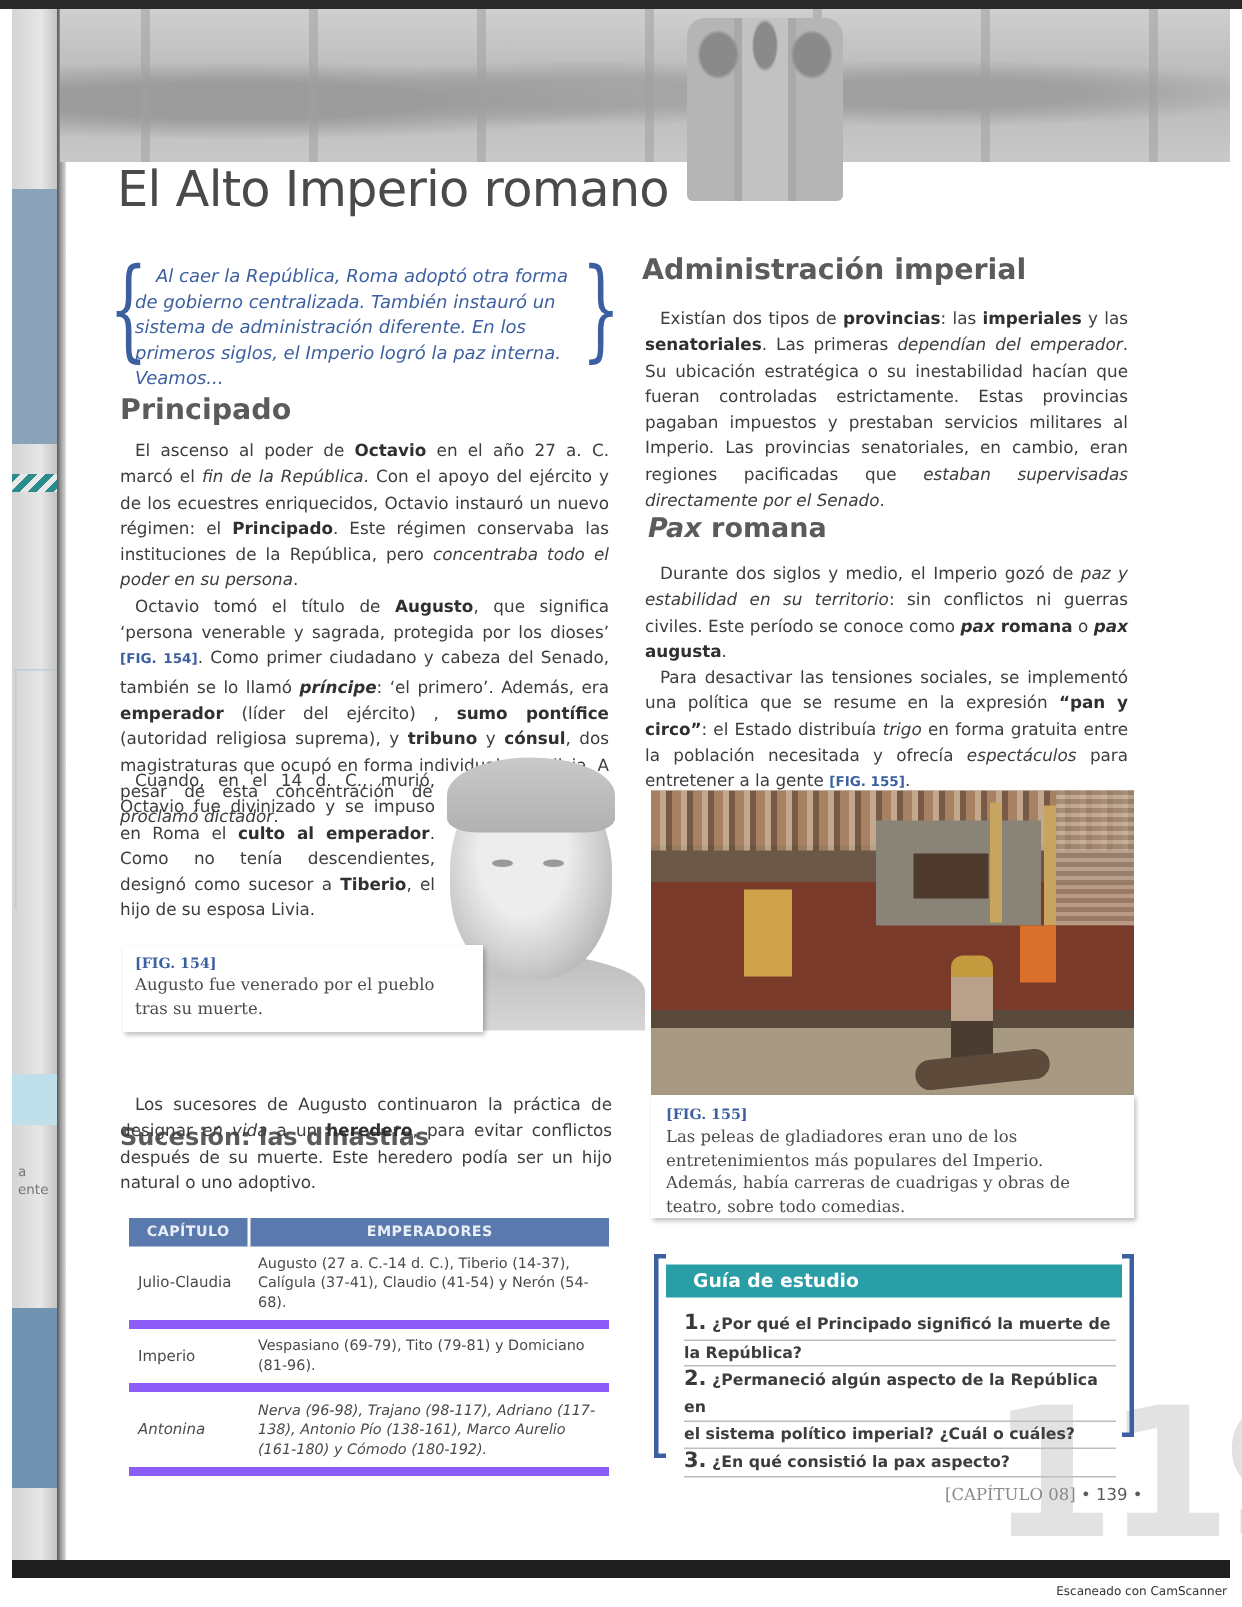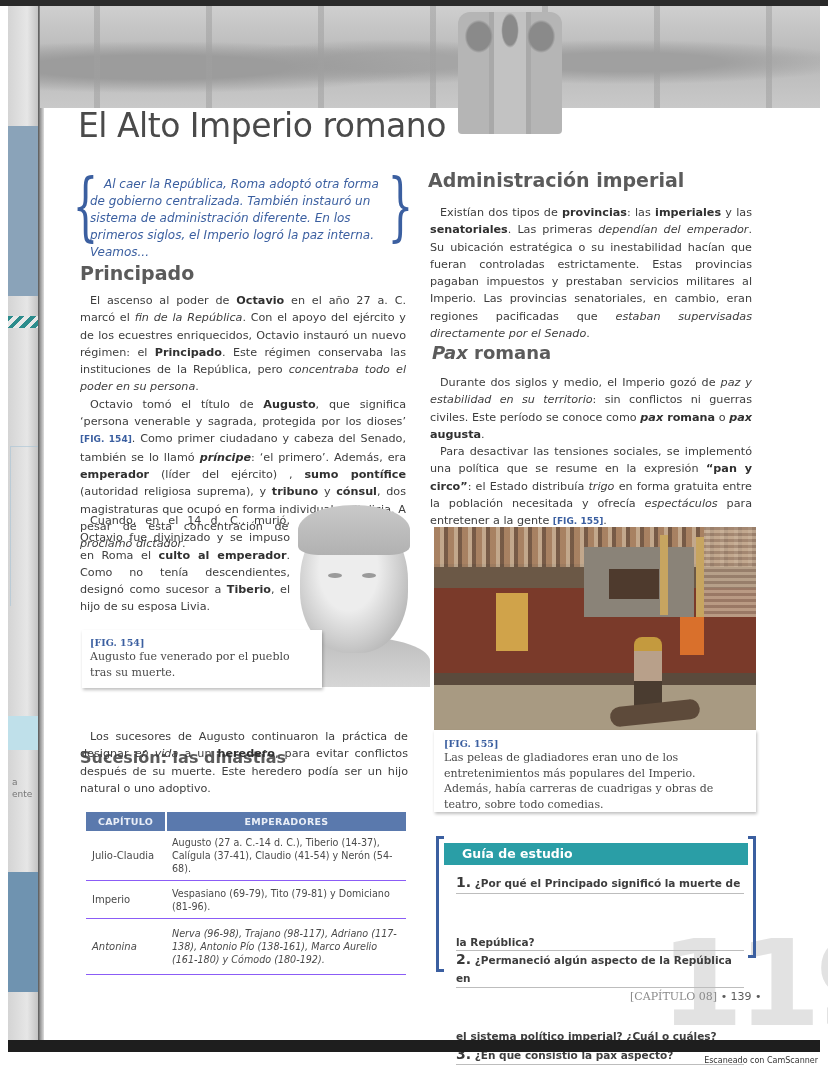--- a/index.html
+++ b/index.html
@@ -89,36 +89,36 @@
   .painting .column2 { position: absolute; left: 262px; top: 10px; width: 8px; height: 80px; background: #c7a560; }
   .painting .crowd { position: absolute; left: 0; top: 0; width: 322px; height: 40px; background: repeating-linear-gradient(90deg, #b38b6a 0 6px, #d9c2a6 6px 10px, #6d5443 10px 14px); opacity: .7; }
   .painting .crowd-r { position: absolute; left: 270px; top: 0; width: 52px; height: 90px; background: repeating-linear-gradient(0deg, #c9b29a 0 3px, #a28874 3px 6px); opacity: .8; }
   .painting .gladiator { position: absolute; left: 200px; top: 110px; width: 28px; height: 80px; background: linear-gradient(to bottom, #c49a3e 0 18%, #b8a08a 18% 55%, #4a3c30 55%); border-radius: 8px 8px 2px 2px; }
   .painting .fallen { position: absolute; left: 176px; top: 176px; width: 90px; height: 20px; background: #5d4a3a; border-radius: 10px; transform: rotate(-6deg); }
 
   
   .dyn-table { position: absolute; left: 86px; top: 812px; width: 320px; border-collapse: collapse; font-size: 9.6px; color: #4a4a4a; }
   .dyn-table th { background: #5a79ad; color: #e9eef7; font-weight: bold; font-size: 9.5px; height: 19px; letter-spacing: .3px; }
   .dyn-table th.c1 { width: 80px; border-right: 2px solid #ffffff; }
-  .dyn-table td { padding: 5px 6px; line-height: 13px; border-bottom: 1px solid #8b5cf6; vertical-align: middle; }
+  .dyn-table td { padding: 5px 6px; line-height: 13px; border-bottom: 6px solid #8b5cf6; vertical-align: middle; }
   .dyn-table td.d { width: 80px; font-size: 10px; }
   .dyn-table tr.r1 td { height: 42px; }
   .dyn-table tr.r2 td { height: 38px; }
   .dyn-table tr.r3 td { height: 56px; font-style: italic; }
 
   
   .guide { position: absolute; left: 436px; top: 836px; width: 320px; height: 136px; padding-left: 46px; }
   .guide .bracket-l { position: absolute; left: 0; top: 0; width: 8px; height: 136px; border: 3px solid #3b5fa0; border-right: none; }
   .guide .bracket-r { position: absolute; right: 0; top: 0; width: 8px; height: 122px; border: 3px solid #3b5fa0; border-left: none; }
   .guide-head { position: absolute; left: 8px; top: 7px; width: 304px; height: 22px; background: #2a9ea6; color: #ffffff; font-weight: bold; font-size: 12.5px; line-height: 22px; padding-left: 18px; }
   .guide-list { position: absolute; left: 20px; top: 38px; width: 288px; }
   .guide-list li { list-style: none; font-size: 10.5px; line-height: 17.5px; color: #3a3a3a; font-weight: bold; border-bottom: 1px solid #bdbdbd; }
   .guide-list li .n { font-size: 14px; color: #3a3a3a; }
   .guide-list li .q { font-weight: normal; color: #3d3d3d; }
-  .guide-list .line { border-bottom: 1px solid #bdbdbd; height: 17.5px; font-size: 10.5px; line-height: 17.5px; color: #3d3d3d; margin-top: 40px; }
+  .guide-list .line { border-bottom: 1px solid #bdbdbd; height: 17.5px; font-size: 10.5px; line-height: 17.5px; color: #3d3d3d; }
 
   .big-number { position: absolute; left: 660px; top: 924px; font-size: 120px; font-weight: bold; color: #e2e2e2; letter-spacing: -6px; line-height: 120px; }
   .footer { position: absolute; left: 630px; top: 990px; font-family: "DejaVu Serif", serif; font-size: 11px; color: #8a8a8a; }
   .footer .pg { color: #5a5a5a; font-family: "DejaVu Sans", sans-serif; }
 
   .bottom-bar { position: absolute; left: 8px; top: 1040px; width: 812px; height: 12px; background: #1e1e1e; }
   .watermark { position: absolute; right: 10px; top: 1056px; font-size: 8px; color: #333333; }
 </style>
 </head>
 <body>

